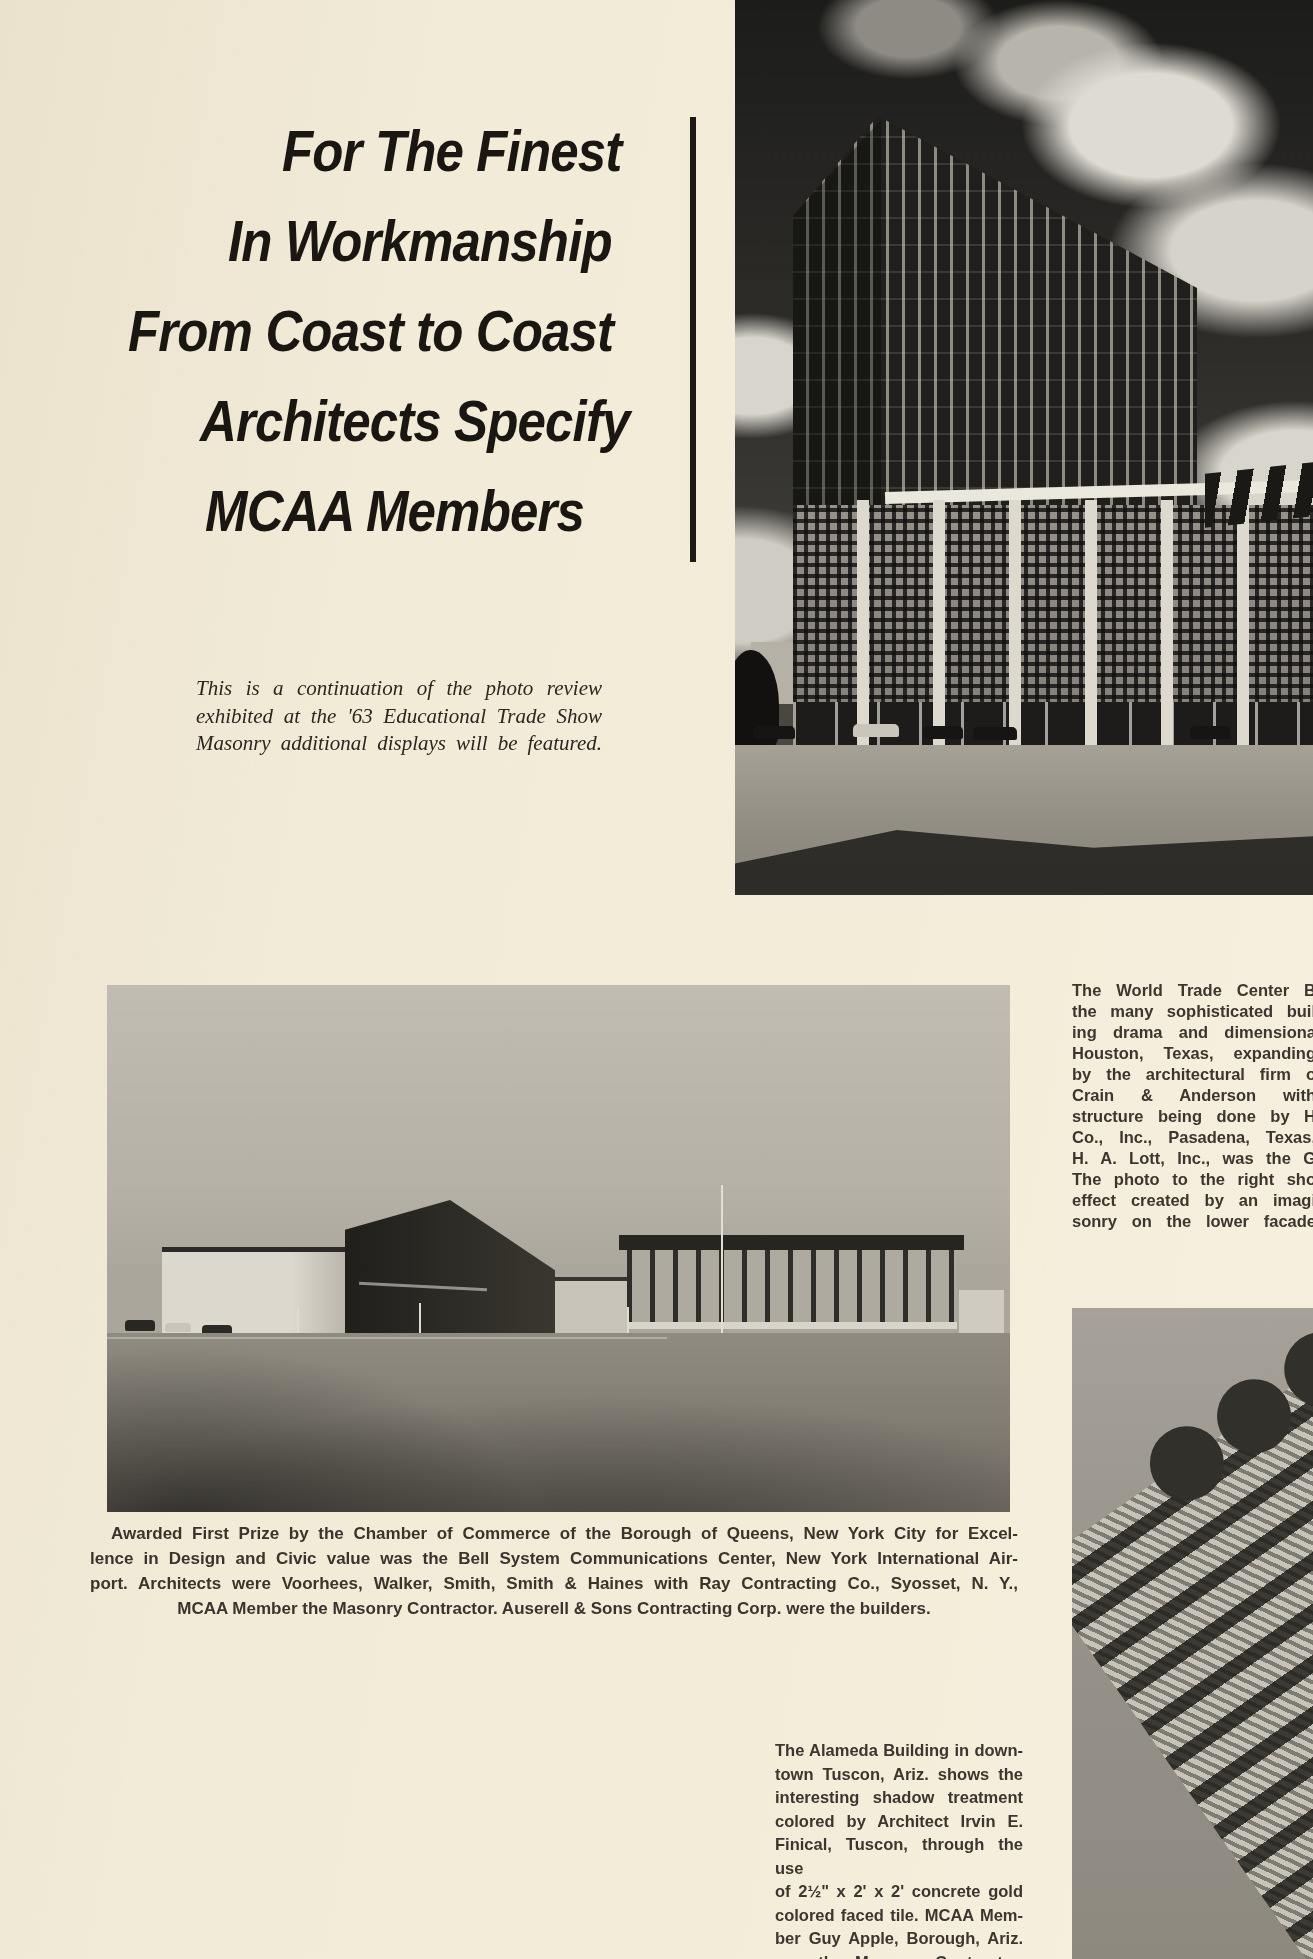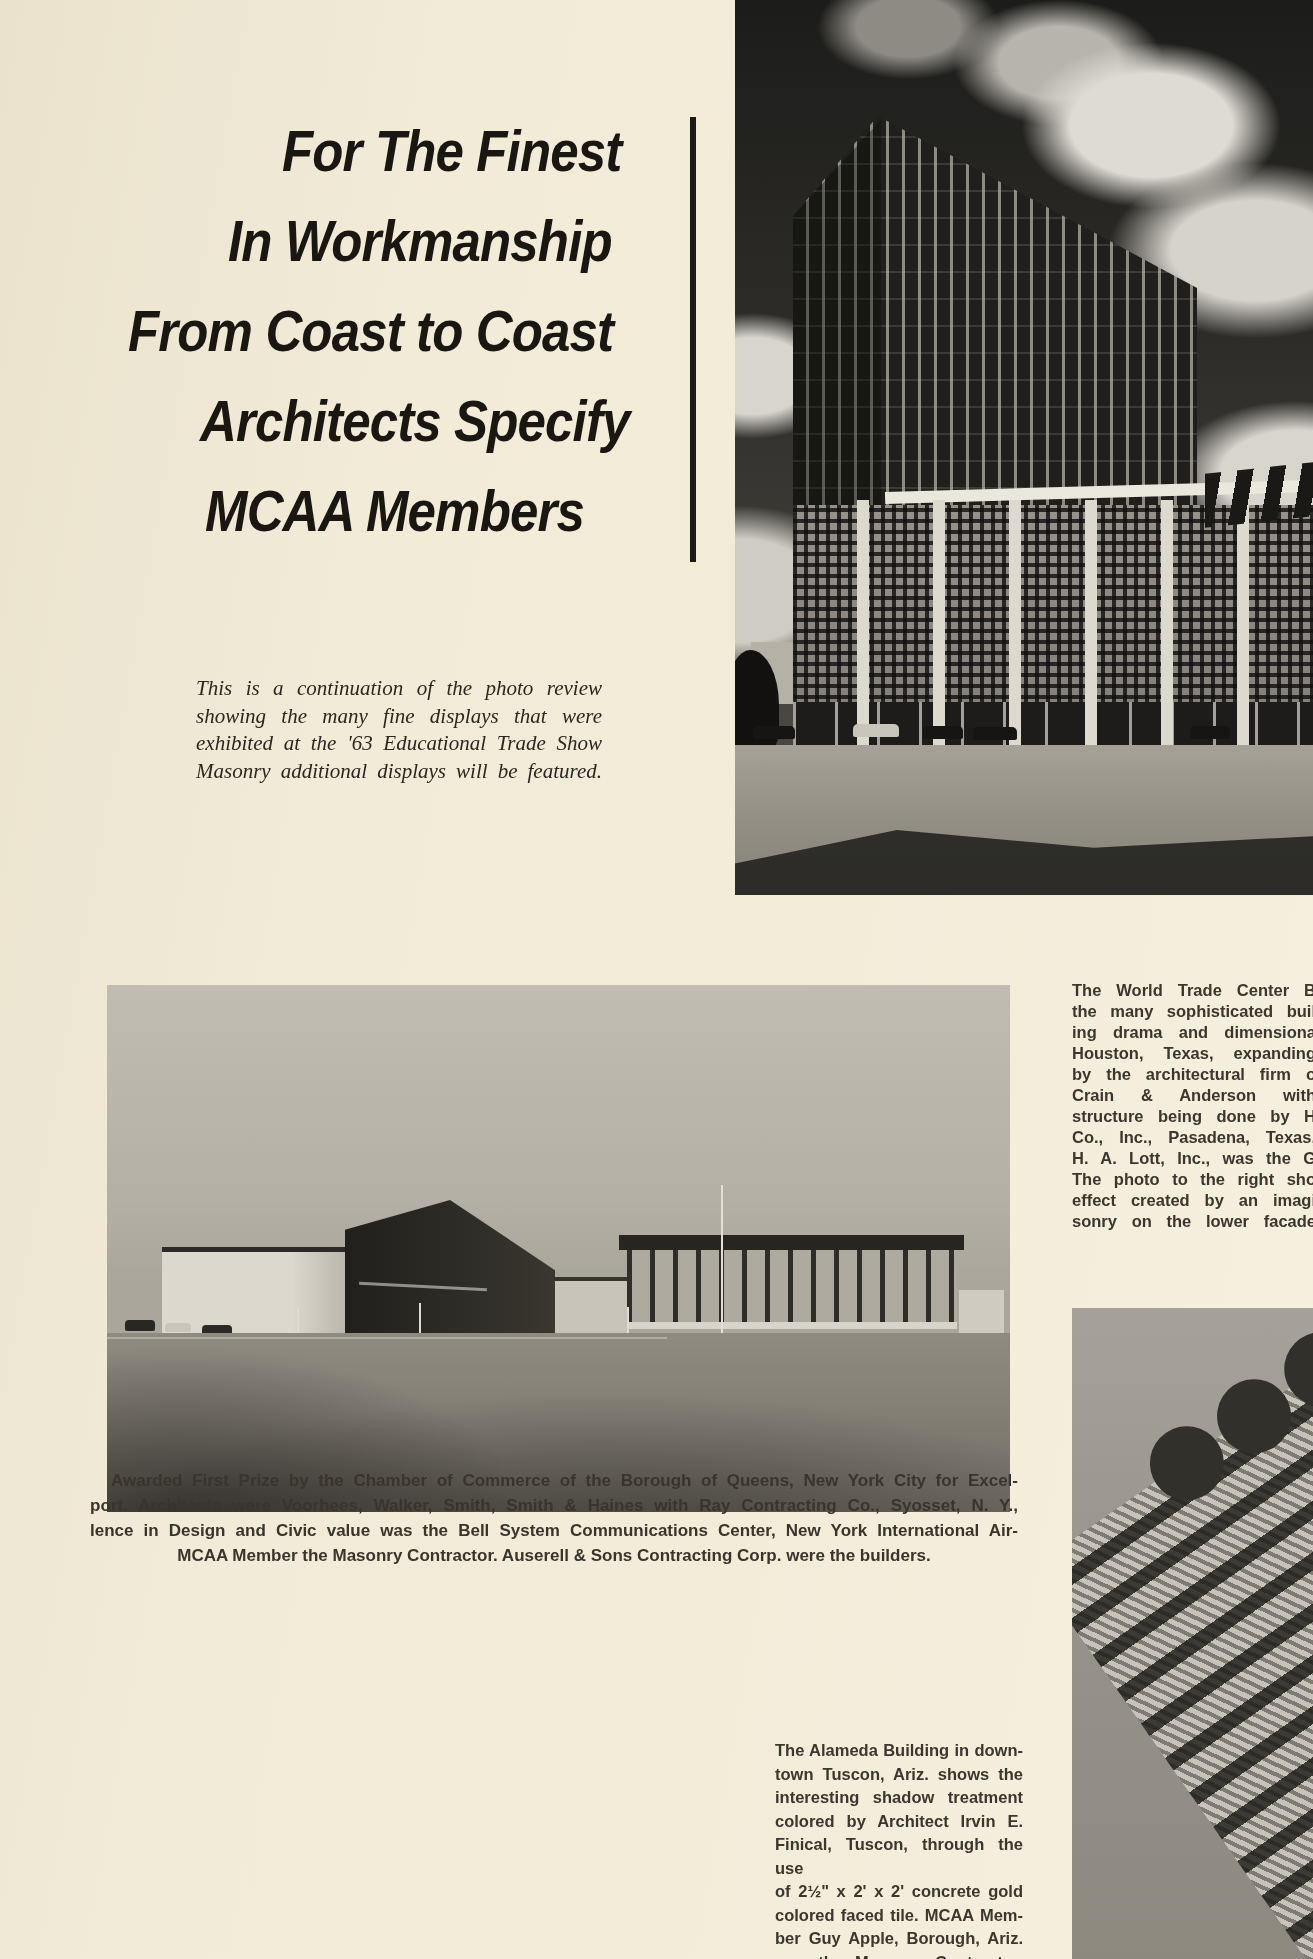--- a/index.html
+++ b/index.html
@@ -22,21 +22,21 @@
   .hl5{left:205px;top:482px;}
   .vrule{left:690px;top:117px;width:6px;height:445px;background:#1c1a16;}
   
   .intro{left:196px;top:675px;width:406px;color:#2b2620;
     font:italic 400 21px/27.5px "Liberation Serif","DejaVu Serif",serif;}
   .intro .ln{text-align:justify;text-align-last:justify;font-style:italic;}
   
   .rightcol{left:1072px;top:980px;width:244px;color:#3b372f;
     font:700 16.5px/21px "Liberation Sans","DejaVu Sans",sans-serif;}
   .rightcol .ln{text-align:justify;text-align-last:justify;white-space:nowrap;overflow:hidden;height:21px;}
-  .caption{left:90px;top:1468px;width:928px;color:#39352d;
+  .caption{left:90px;top:1521px;width:928px;color:#39352d;
     font:700 17px/25px "Liberation Sans","DejaVu Sans",sans-serif;}
   .caption .ln{text-align:justify;text-align-last:justify;}
   .caption .ln.indent{padding-left:21px;}
   .caption .ln.center{text-align:center;text-align-last:center;}
   .alameda{left:740px;top:1739px;width:283px;color:#3b372f;
     font:700 16.5px/23.5px "Liberation Sans","DejaVu Sans",sans-serif;}
   .alameda .ln{text-align:justify;text-align-last:justify;margin-left:35px;}
   
   .photo-top{left:735px;top:0;width:578px;height:895px;overflow:hidden;background:#23221f;}
   .pt-sky{left:0;top:0;width:578px;height:895px;
@@ -129,21 +129,20 @@
     <div class="hl hl1">For The Finest</div>
     <div class="hl hl2">In Workmanship</div>
     <div class="hl hl3">From Coast to Coast</div>
     <div class="hl hl4">Architects Specify</div>
     <div class="hl hl5">MCAA Members</div>
   </div>
   <div class="abs vrule"></div>
 
   <div class="abs intro">
     <div class="ln">This is a continuation of the photo review</div>
-    <div class="ln">showing the many fine displays that were</div>
     <div class="ln">exhibited at the '63 Educational Trade Show</div>
     <div class="ln">Masonry additional displays will be featured.</div>
   </div>
 
   <div class="abs photo-top">
     <div class="abs pt-sky"></div>
     <div class="abs pt-clouds"></div>
     <div class="abs pt-tower"></div>
     <div class="abs pt-tower-shade"></div>
     <div class="abs pt-sidebldg"></div>
@@ -192,22 +191,22 @@
     <div class="ln">structure being done by H</div>
     <div class="ln">Co., Inc., Pasadena, Texas,</div>
     <div class="ln">H. A. Lott, Inc., was the G</div>
     <div class="ln">The photo to the right sho</div>
     <div class="ln">effect created by an imagi</div>
     <div class="ln">sonry on the lower facade</div>
   </div>
 
   <div class="abs caption">
     <div class="ln indent">Awarded First Prize by the Chamber of Commerce of the Borough of Queens, New York City for Excel-</div>
+    <div class="ln">lence in Design and Civic value was the Bell System Communications Center, New York International Air-</div>
     <div class="ln">port. Architects were Voorhees, Walker, Smith, Smith &amp; Haines with Ray Contracting Co., Syosset, N. Y.,</div>
-    <div class="ln">lence in Design and Civic value was the Bell System Communications Center, New York International Air-</div>
     <div class="ln center">MCAA Member the Masonry Contractor. Auserell &amp; Sons Contracting Corp. were the builders.</div>
   </div>
 
   <div class="abs alameda">
     <div class="ln">The Alameda Building in down-</div>
     <div class="ln">town Tuscon, Ariz. shows the</div>
     <div class="ln">interesting shadow treatment</div>
     <div class="ln">colored by Architect Irvin E.</div>
     <div class="ln">Finical, Tuscon, through the use</div>
     <div class="ln">of 2½" x 2' x 2' concrete gold</div>

